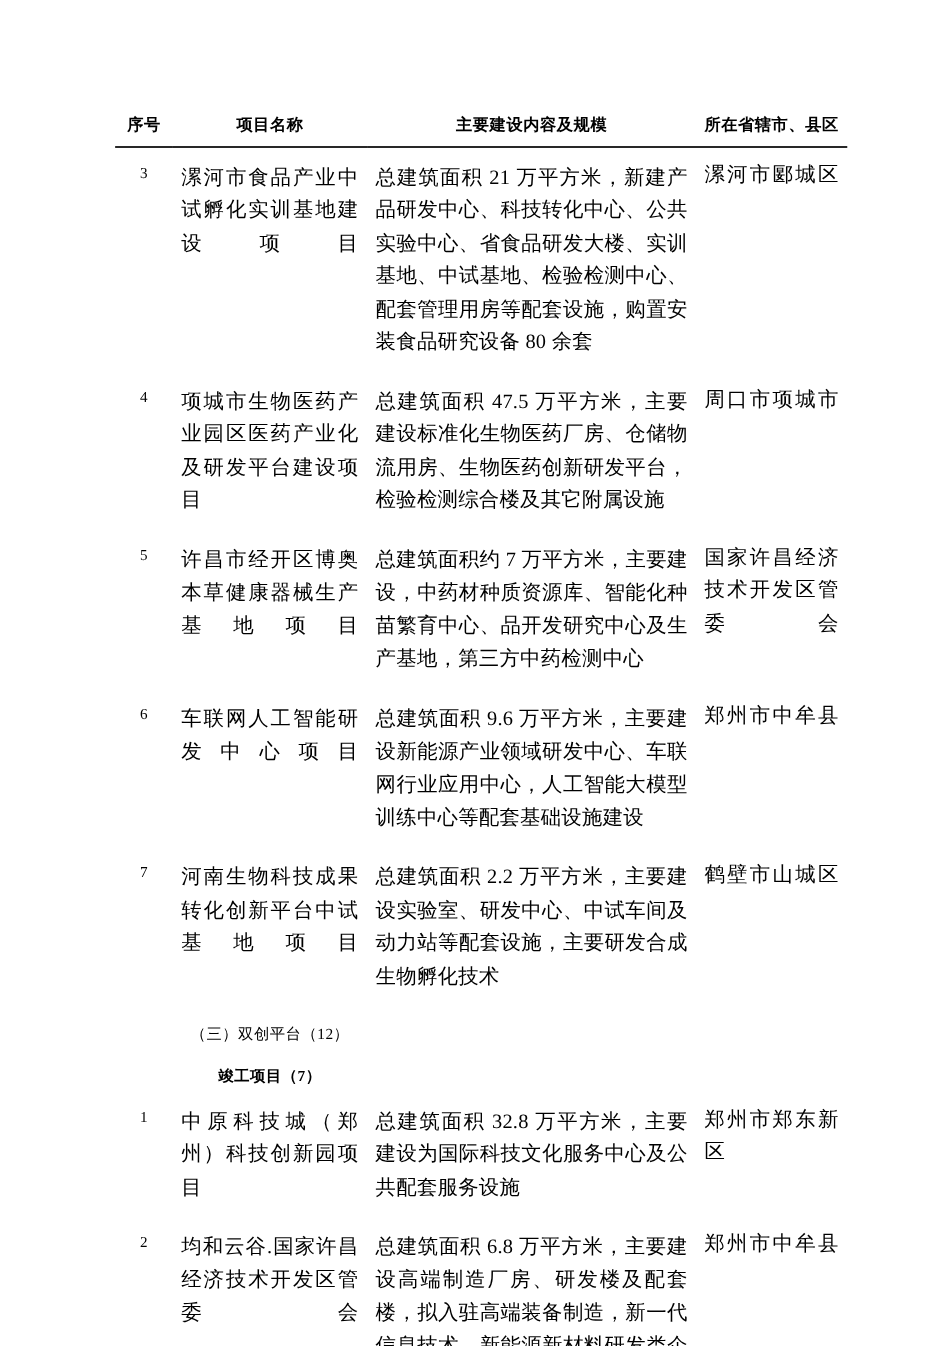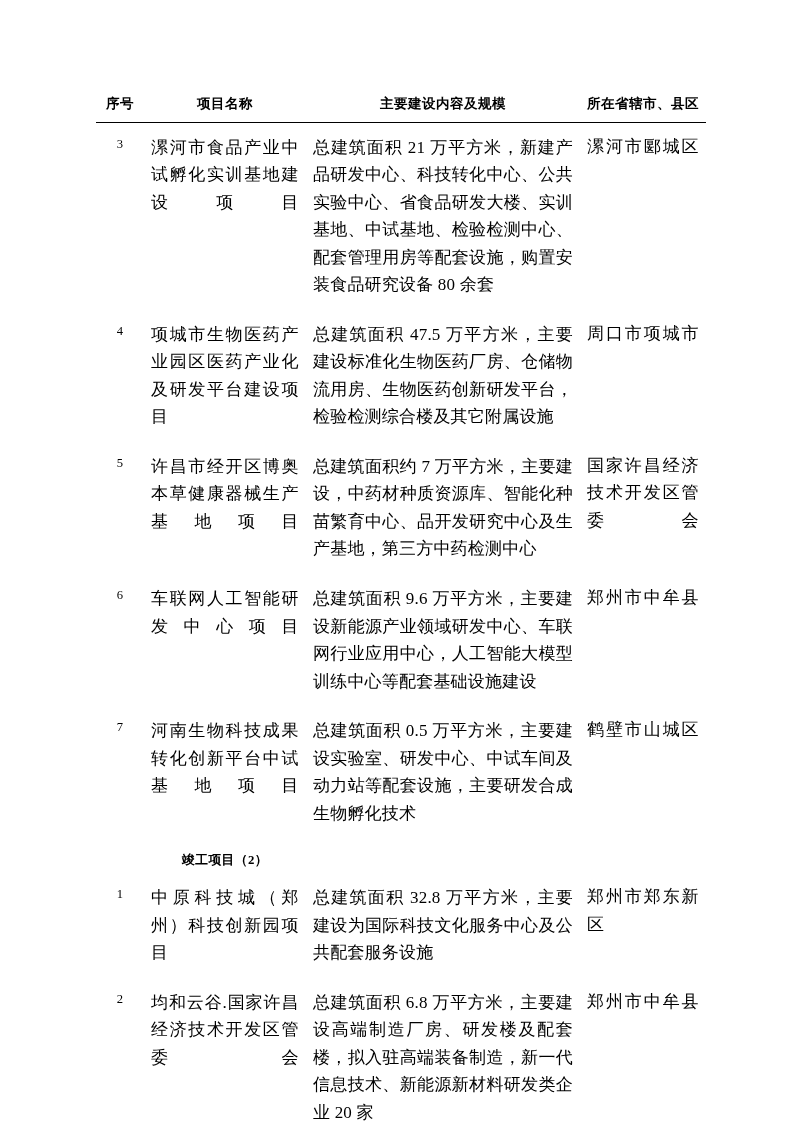--- a/index.html
+++ b/index.html
@@ -132,26 +132,32 @@
       </tr>
       <tr>
         <td class="seq">6</td>
         <td class="name">车联网人工智能研发中心项目</td>
         <td class="content">总建筑面积 9.6 万平方米，主要建设新能源产业领域研发中心、车联网行业应用中心，人工智能大模型训练中心等配套基础设施建设</td>
         <td class="region">郑州市中牟县</td>
       </tr>
       <tr>
         <td class="seq">7</td>
         <td class="name">河南生物科技成果转化创新平台中试基地项目</td>
-        <td class="content">总建筑面积 0.5 万平方米，主要建设实验室、研发中心、中试车间及动力站等配套设施，主要研发合成生物孵化技术</td>
+        <td class="content">总建筑面积 2.2 万平方米，主要建设实验室、研发中心、中试车间及动力站等配套设施，主要研发合成生物孵化技术</td>
         <td class="region">鹤壁市山城区</td>
+      </tr>
+      <tr class="section-row">
+        <td class="blank"></td>
+        <td class="sec-label">（三）双创平台（12）</td>
+        <td class="blank"></td>
+        <td class="blank"></td>
       </tr>
       <tr class="subsection-row">
         <td class="blank"></td>
-        <td class="sub-label">竣工项目（2）</td>
+        <td class="sub-label">竣工项目（7）</td>
         <td class="blank"></td>
         <td class="blank"></td>
       </tr>
       <tr>
         <td class="seq">1</td>
         <td class="name">中原科技城（郑州）科技创新园项目</td>
         <td class="content">总建筑面积 32.8 万平方米，主要建设为国际科技文化服务中心及公共配套服务设施</td>
         <td class="region">郑州市郑东新区</td>
       </tr>
       <tr>

